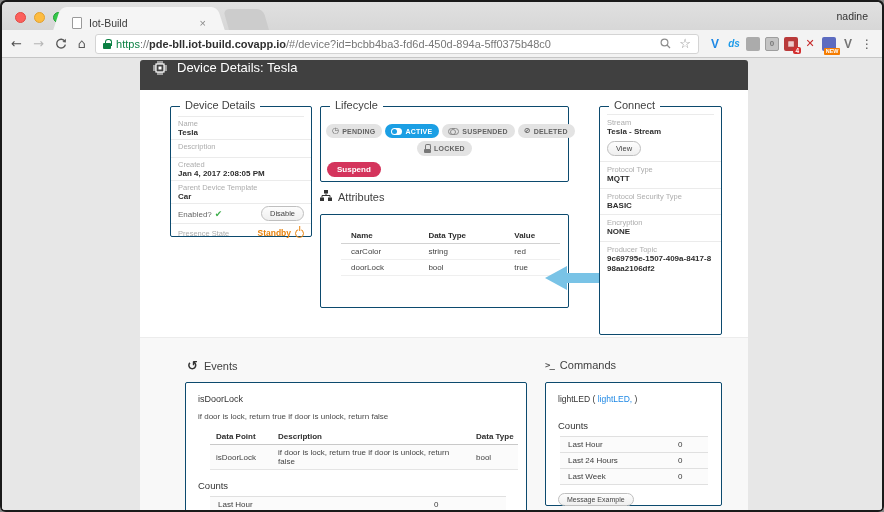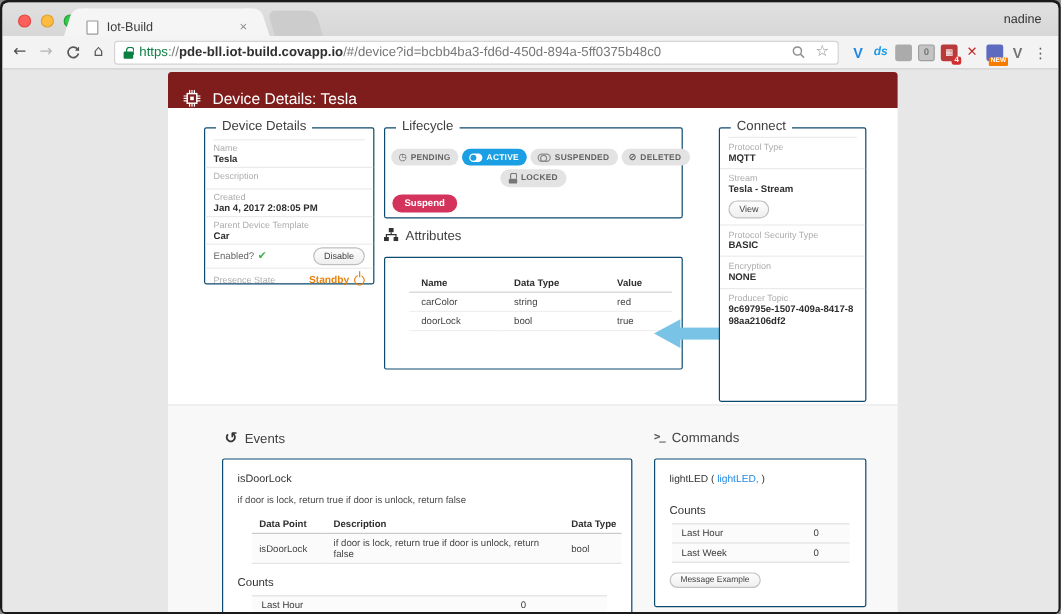--- a/index.html
+++ b/index.html
@@ -50,21 +50,21 @@
   .badge4 { position:absolute; right:-3px; bottom:-3px; background:#D32F2F; color:#fff; font-size:6.5px; padding:0 2px; border-radius:2px; }
   .ext-x { color:#C62828; font-size:11px; }
   .ext-new { background:#5C6BC0; }
   .badge-new { position:absolute; right:-4px; bottom:-4px; background:#F57C00; color:#fff; font-size:5.5px; padding:0.5px 1.5px; border-radius:1px; font-weight:bold; }
   .ext-v2 { color:#757575; font-size:12px; }
   .menu-dots { font-size:12px; color:#555; margin-left:6px; font-family:"DejaVu Sans",sans-serif; }
 
   
   .page { position:absolute; top:56px; left:0; right:0; bottom:0; background:#E7E7E7; }
   .column { position:absolute; left:138px; top:2px; width:608px; bottom:0; }
-  .app-header { position:absolute; top:0; left:0; right:0; height:30px; background:#7f1d1d; border-radius:3px 3px 0 0; display:flex; align-items:flex-end; padding:0 12px; }
+  .app-header { position:absolute; top:0; left:0; right:0; height:30px; background:#404040; border-radius:3px 3px 0 0; display:flex; align-items:flex-start; padding:0 12px; }
   .chip-icon { margin-right:9px; display:flex; }
   .app-title { color:#fff; font-size:13px; font-weight:500; }
   .section-top { position:absolute; top:30px; left:0; right:0; height:247px; background:#fff; }
   .section-bottom { position:absolute; top:277px; left:0; right:0; bottom:0; background:#F8F8F8; border-top:1px solid #ECECEC; }
 
   .card { position:absolute; border:1px solid #0c4a6e; border-radius:2px; background:#fff; }
   .card-title { position:absolute; top:-8px; left:9px; background:#fff; padding:0 5px; font-size:11px; color:#3F3F3F; white-space:nowrap; }
 
   
   .dd-card { left:30px; top:16px; width:142px; height:131px; font-size:8px; }
@@ -330,27 +330,27 @@
           </div>
           <div class="arrow-annot">
             <span class="bar"></span>
               <span class="head"></span>
           </div>
 
           <div class="card cn-card">
             <span class="card-title">Connect</span>
             <div class="cn-spacer"></div>
             <div class="cn-row">
-              <div class="cn-label">Protocol Type</div>
-              <div class="cn-value">MQTT</div>
-            </div>
-            <div class="cn-row">
               <div class="cn-label">Stream</div>
               <div class="cn-value">Tesla - Stream</div>
               <span class="pill-btn view-btn">View</span>
+            </div>
+            <div class="cn-row">
+              <div class="cn-label">Protocol Type</div>
+              <div class="cn-value">MQTT</div>
             </div>
             <div class="cn-row">
               <div class="cn-label">Protocol Security Type</div>
               <div class="cn-value">BASIC</div>
             </div>
             <div class="cn-row">
               <div class="cn-label">Encryption</div>
               <div class="cn-value">NONE</div>
             </div>
             <div class="cn-row">
@@ -404,20 +404,24 @@
           <div class="card commands-card">
             <div class="cmd-sig"><span>lightLED (</span> <span class="cmd-link">lightLED,</span> <span>)</span></div>
             <div class="counts-title cmd-counts-title">Counts</div>
             <table class="counts-table cm-counts">
               <tbody>
                 <tr>
                   <td>Last Hour</td>
                   <td class="val">0</td>
                 </tr>
                 <tr>
+                  <td>Last 24 Hours</td>
+                  <td class="val">0</td>
+                </tr>
+                <tr>
                   <td>Last Week</td>
                   <td class="val">0</td>
                 </tr>
               </tbody>
             </table>
             <span class="pill-btn msg-btn">Message Example</span>
           </div>
         </div>
 
       </div>

